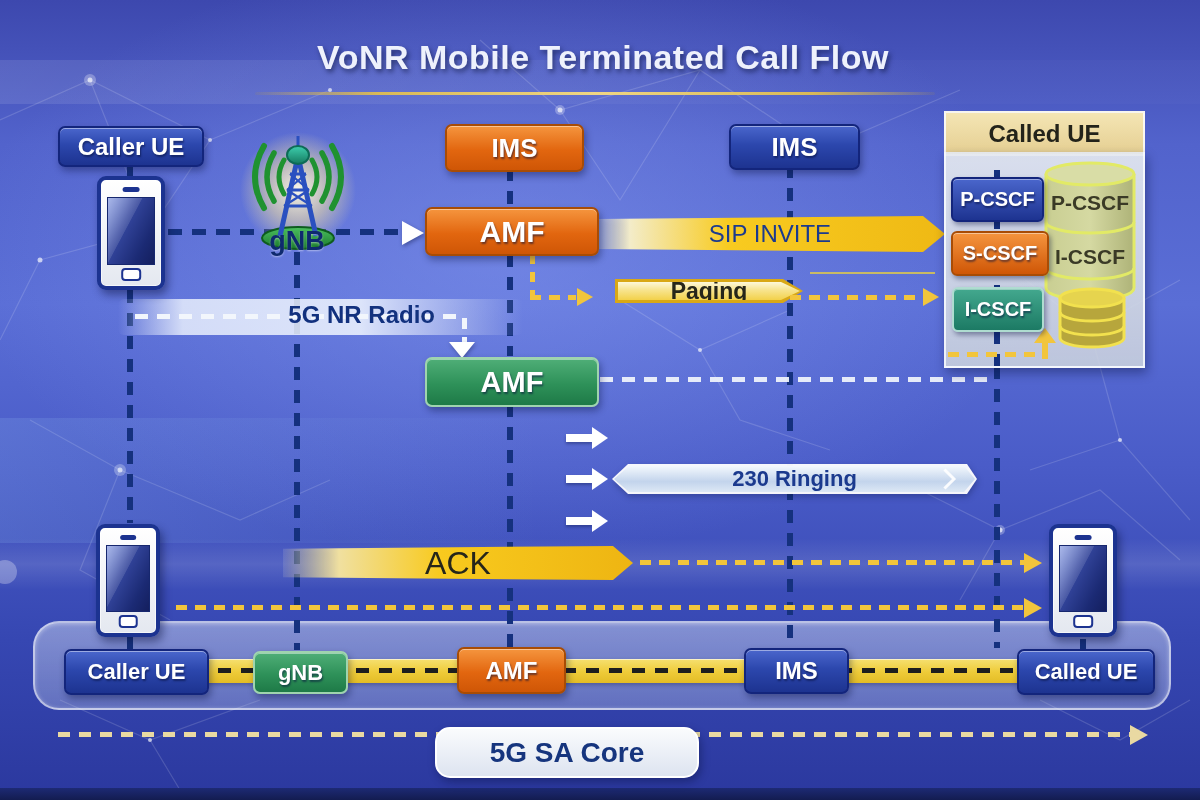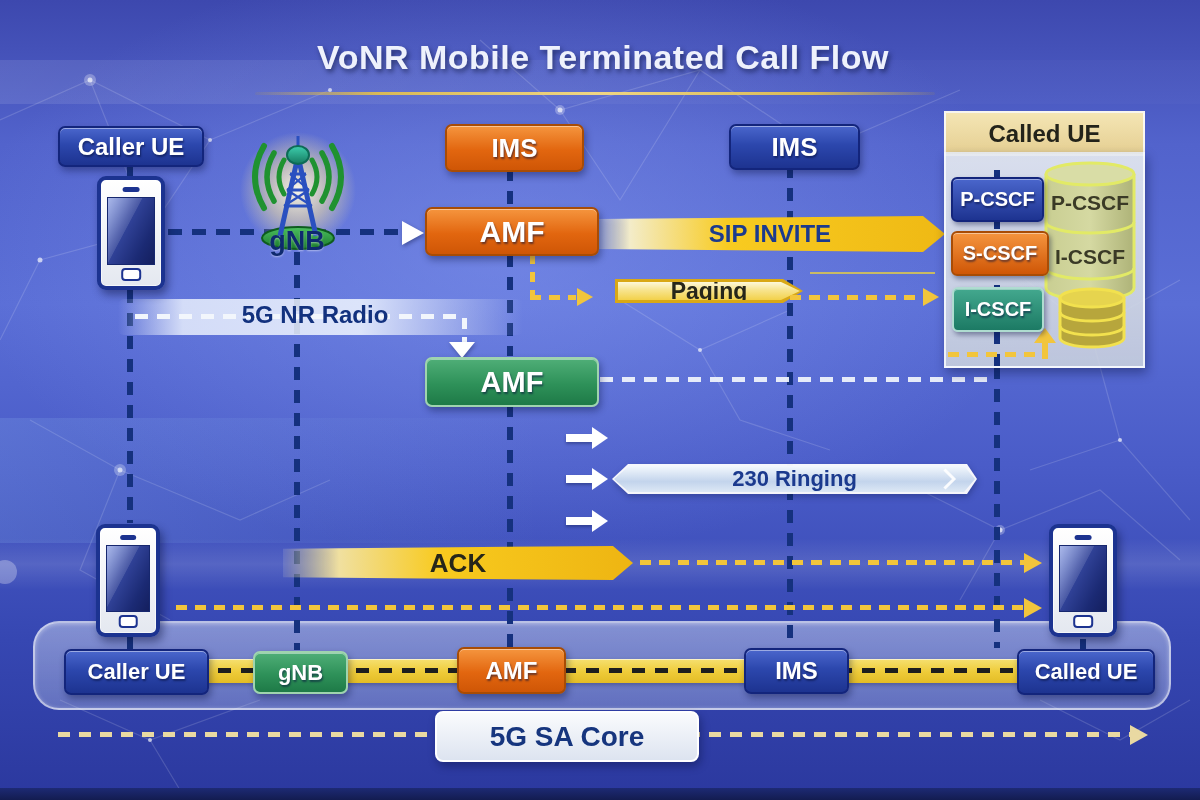--- a/index.html
+++ b/index.html
@@ -38,27 +38,27 @@
   .tri-r.big-white{border-top-width:12px;border-bottom-width:12px;border-left-width:22px;border-left-color:#fff;filter:drop-shadow(1px 2px 2px rgba(8,16,60,.4));}
   .tri-r.cream{border-left-color:#e9d9a2;}
   .tri-down{position:absolute;width:0;height:0;border-left:13px solid transparent;border-right:13px solid transparent;border-top:16px solid #fff;filter:drop-shadow(1px 2px 2px rgba(8,16,60,.35));}
   .tri-up{position:absolute;width:0;height:0;border-left:11px solid transparent;border-right:11px solid transparent;border-bottom:15px solid #f2c53c;}
   
   .warrow{position:absolute;height:8px;background:#fff;box-shadow:0 2px 3px rgba(8,16,60,.35);}
   .warrow::after{content:"";position:absolute;left:100%;top:50%;transform:translateY(-50%);
     width:0;height:0;border-top:11px solid transparent;border-bottom:11px solid transparent;border-left:16px solid #fff;}
   
   .flow-arrow{position:absolute;display:flex;align-items:center;justify-content:center;
-    font-weight:bold;filter:drop-shadow(1px 3px 3px rgba(8,16,60,.35));}
+    font-weight:normal;filter:drop-shadow(1px 3px 3px rgba(8,16,60,.35));}
   .flow-arrow.sip{clip-path:polygon(0 8%, calc(100% - 22px) 0, 100% 50%, calc(100% - 22px) 100%, 0 92%);
     background:linear-gradient(90deg, rgba(250,250,240,.2) 0%, #f3ecc9 10%, #f8cb20 38%, #efb914 100%);
     color:#1b3a8e;font-size:24px;}
   .flow-arrow.ack{clip-path:polygon(0 8%, calc(100% - 20px) 0, 100% 50%, calc(100% - 20px) 100%, 0 92%);
     background:linear-gradient(90deg, rgba(250,250,240,.12) 0%, #f0e0a0 16%, #f8ca1e 45%, #eeb512 100%);
-    color:#26261a;font-size:26px;}
+    color:#26261a;font-size:32px;}
   
   .paging-outer{position:absolute;background:#d9a816;clip-path:polygon(0 0, calc(100% - 20px) 0, 100% 50%, calc(100% - 20px) 100%, 0 100%);
     filter:drop-shadow(1px 3px 3px rgba(8,16,60,.35));}
   .paging-inner{position:absolute;inset:3px;background:linear-gradient(180deg,#fdf8da 0%,#f7e48e 45%,#f2d14a 100%);
     clip-path:polygon(0 0, calc(100% - 19px) 0, 100% 50%, calc(100% - 19px) 100%, 0 100%);
     display:flex;align-items:center;justify-content:center;font-weight:bold;font-size:23px;color:#26261a;}
   
   .ribbon{position:absolute;filter:drop-shadow(1px 3px 3px rgba(8,16,60,.3));}
   .rb-outer{position:absolute;inset:0;background:rgba(255,255,255,.95);
     clip-path:polygon(16px 0, calc(100% - 10px) 0, 100% 50%, calc(100% - 10px) 100%, 16px 100%, 0 50%);}
@@ -102,21 +102,21 @@
     font-weight:bold;font-size:28px;color:#16357e;box-shadow:2px 4px 8px rgba(8,16,60,.4);}
   
   .title{position:absolute;text-align:center;font-size:34px;font-weight:bold;color:#eef1fc;
     text-shadow:2px 3px 5px rgba(8,14,50,.55);letter-spacing:.5px;}
   .title-rule{position:absolute;height:3px;border-radius:2px;
     background:linear-gradient(90deg,rgba(184,148,42,.1) 0%,#d9b957 18%,#efd684 50%,#d9b957 82%,rgba(184,148,42,.1) 100%);}
   .gnb-label{position:absolute;text-align:center;font-size:27px;font-weight:bold;color:#0e2a6e;
     text-shadow:0 1px 2px rgba(255,255,255,.45);}
   .radio-band{position:absolute;background:linear-gradient(90deg,rgba(245,249,255,0) 0%,rgba(240,246,255,.8) 16%,rgba(240,246,255,.85) 60%,rgba(245,249,255,0) 100%);
     border-radius:6px;}
-  .radio-label{position:absolute;text-align:center;font-size:24px;font-weight:bold;color:#12317e;}
+  .radio-label{position:absolute;text-align:right;font-size:24px;font-weight:bold;color:#12317e;}
   .thin-yellow{position:absolute;height:2px;background:#d4c258;opacity:.9;}
 </style>
 </head>
 <body>
 
 <div id="stage">
 
   <svg class="abs" style="left:0;top:0;" width="1200" height="800">
     <g stroke="rgba(255,255,255,0.15)" stroke-width="1.2" fill="none">
       <path d="M0,120 L90,80 L210,140 L150,230 L40,260 M90,80 L150,230 M210,140 L330,90 M40,260 L0,340"></path>
@@ -349,17 +349,17 @@
   </div>
   <div class="pill blue" style="left:744px;top:648px;width:101px;height:42px;font-size:24px;">
     <span>IMS</span>
   </div>
   <div class="pill blue" style="left:1017px;top:649px;width:134px;height:42px;font-size:22px;">
     <span>Called UE</span>
   </div>
 
   <div class="hdash-cream" style="left:58px;top:732px;width:1072px;"></div>
   <div class="tri-r cream" style="left:1130px;top:725px;"></div>
-  <div class="core-box" style="left:435px;top:711px;width:260px;height:47px;">
+  <div class="core-box" style="left:435px;top:727px;width:260px;height:47px;border-radius:15px;">
     <span>5G SA Core</span>
   </div>
 
 </div>
 
 </body></html>

